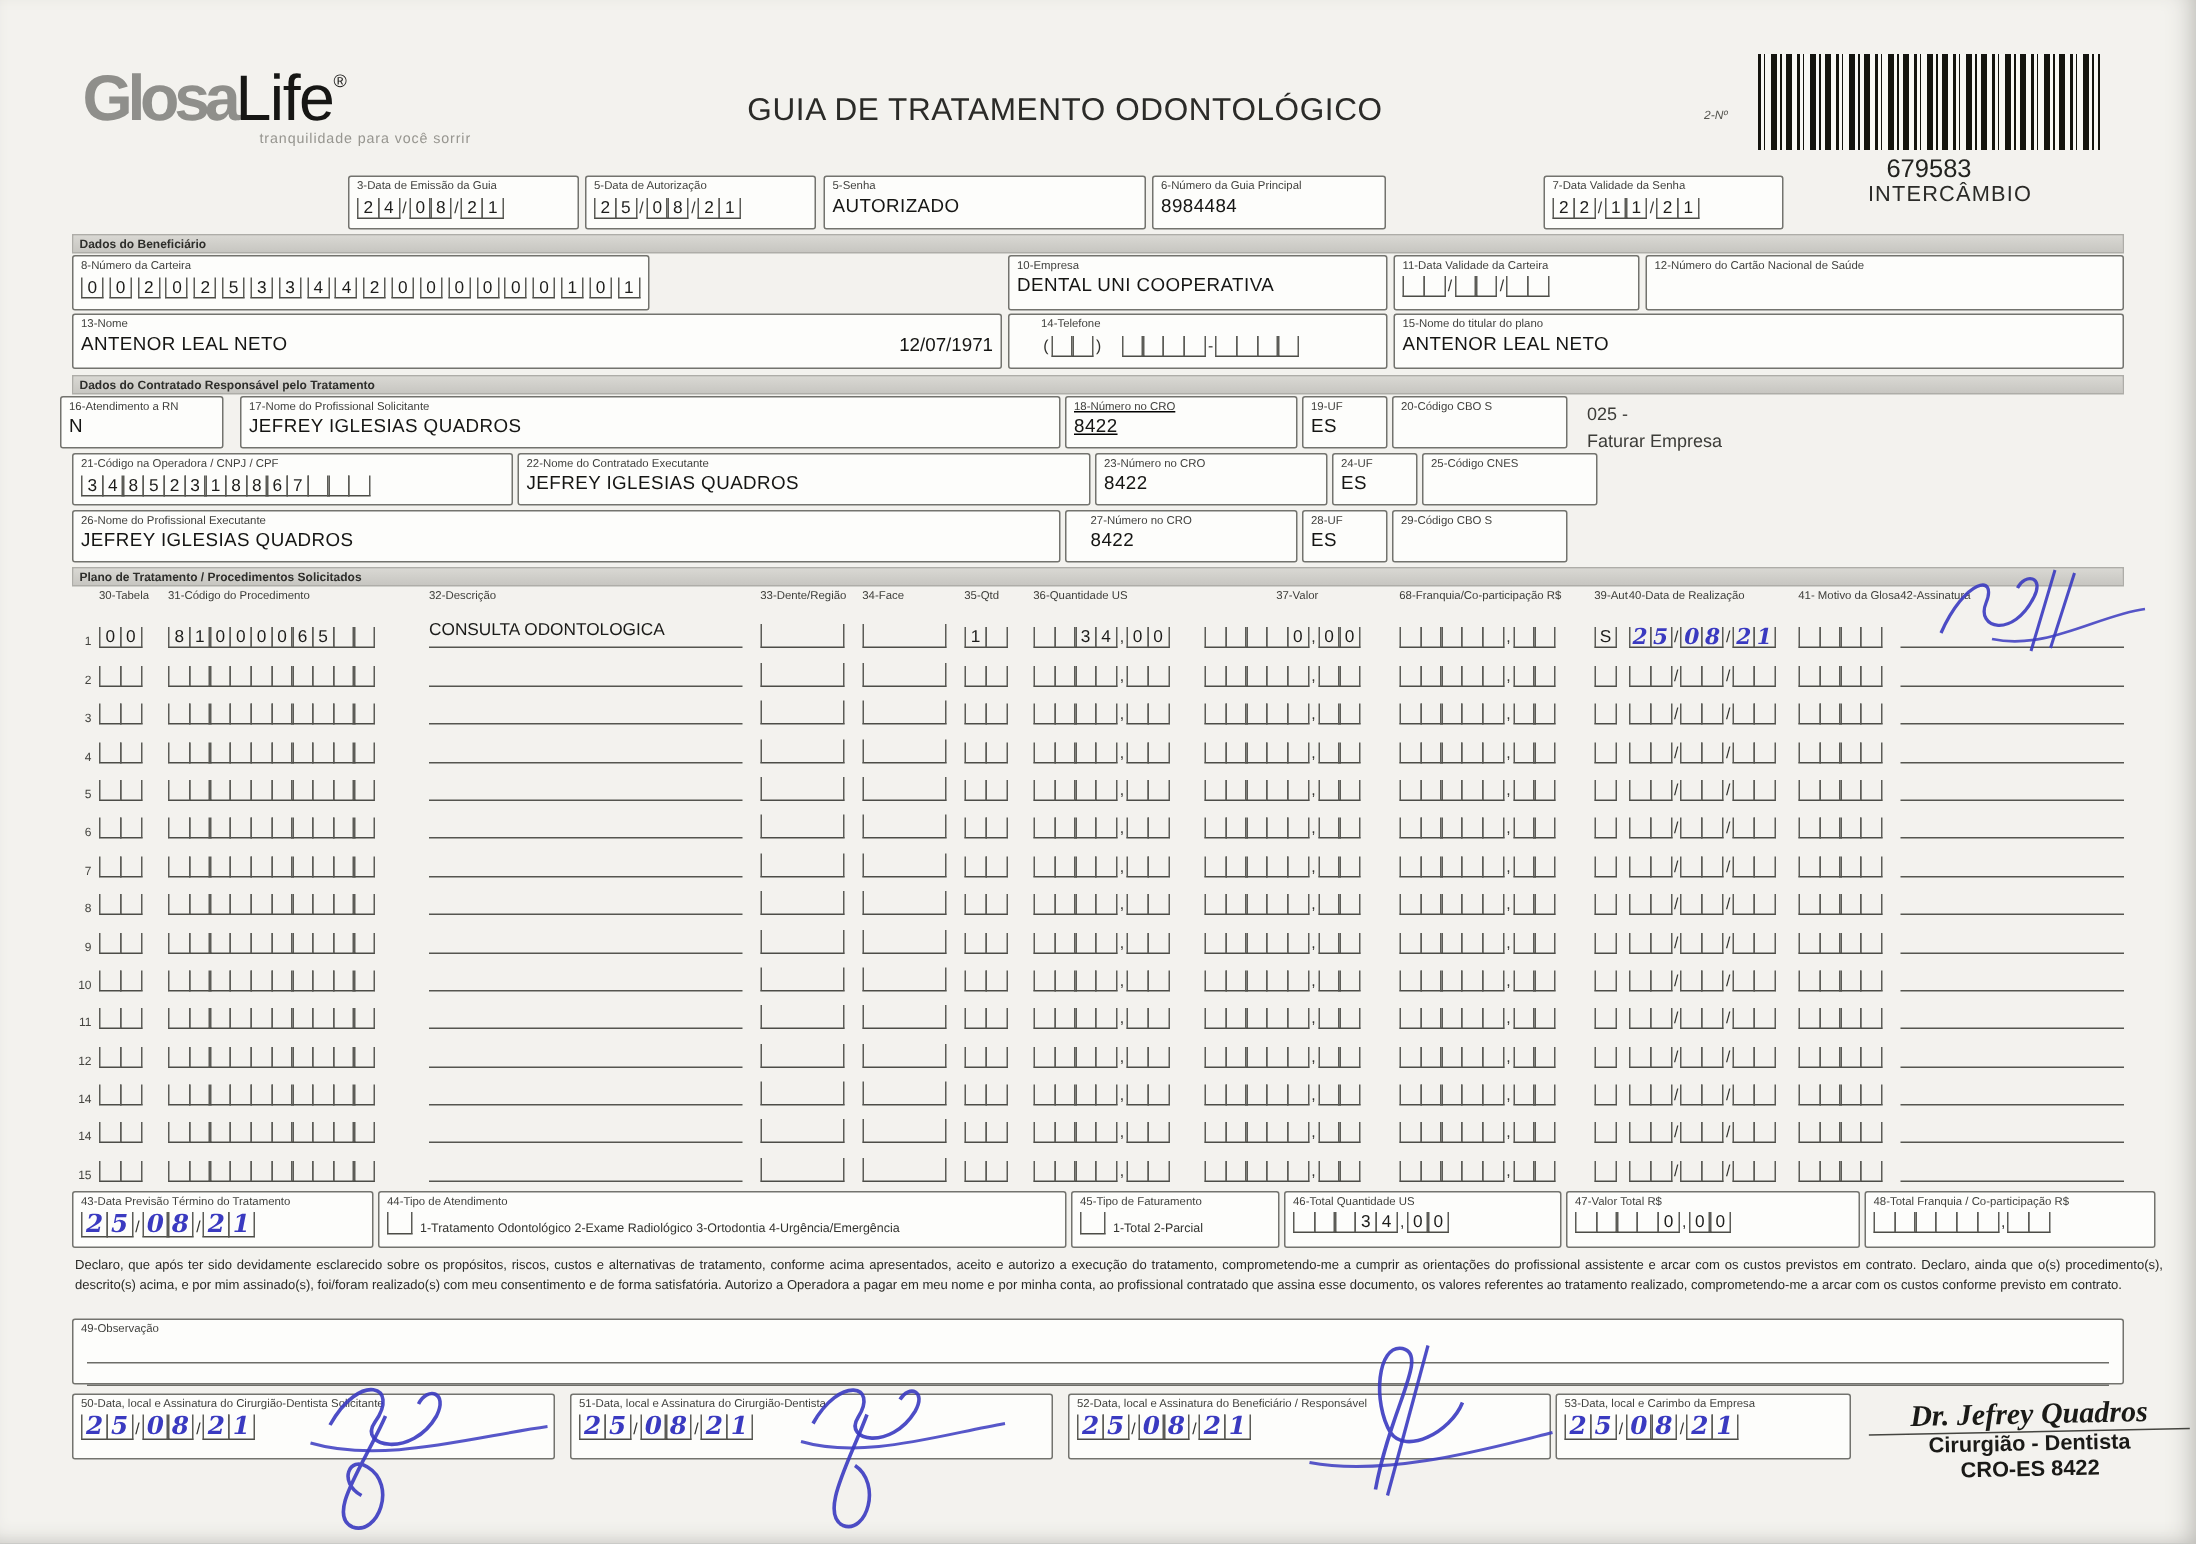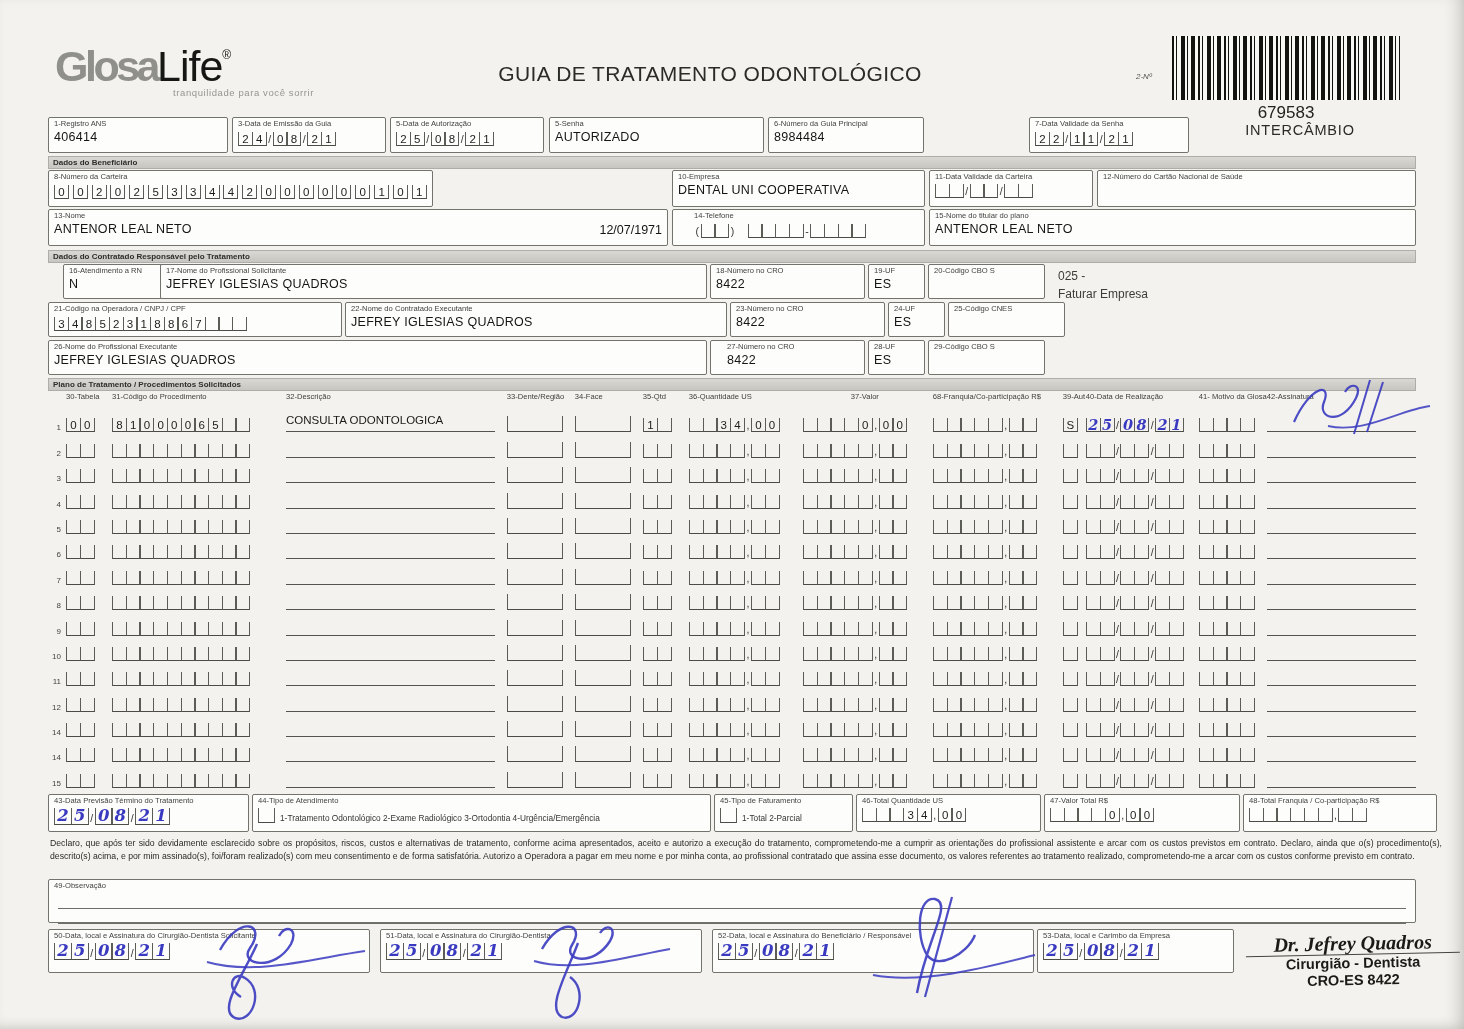--- a/index.html
+++ b/index.html
@@ -84,24 +84,20 @@
   <div style="position:absolute;left:55px;top:42px;">
     <span class="logo-odonto">Glosa</span><span class="logo-life">Life</span><span class="logo-reg">®</span>
     <span class="tagline">tranquilidade para você sorrir</span>
   </div>
   <div class="title">GUIA DE TRATAMENTO ODONTOLÓGICO</div>
   <div class="no-label">2-Nº</div>
   <div class="barcode"></div>
   <div class="bc-num">679583</div>
   <div class="bc-type">INTERCÂMBIO</div>
 
-  <div class="fbox" style="left:48px;top:117px;width:180px;height:36px;">
-    <span class="flabel">1-Registro ANS</span>
-    <span class="fvalue">406414</span>
-  </div>
   <div class="fbox" style="left:232px;top:117px;width:154px;height:36px;">
     <span class="flabel">3-Data de Emissão da Guia</span>
     <span class="grp">
         <span class="cell">2</span>
         <span class="cell">4</span>
         <span class="sep">/</span>
         <span class="cell">0</span>
         <span class="cell">8</span>
         <span class="sep">/</span>
         <span class="cell">2</span>
@@ -218,29 +214,29 @@
         <span class="cell"></span>
       </span>
   </div>
   <div class="fbox" style="left:929px;top:209px;width:487px;height:37px;">
     <span class="flabel">15-Nome do titular do plano</span>
     <span class="fvalue">ANTENOR LEAL NETO</span>
   </div>
 
   <div class="sbar" style="top:250px;">Dados do Contratado Responsável pelo Tratamento</div>
 
-  <div class="fbox" style="left:63px;top:264px;width:109px;height:35px;">
+  <div class="fbox" style="left:40px;top:264px;width:109px;height:35px;">
     <span class="flabel">16-Atendimento a RN</span>
     <span class="fvalue">N</span>
   </div>
   <div class="fbox" style="left:160px;top:264px;width:547px;height:35px;">
     <span class="flabel">17-Nome do Profissional Solicitante</span>
     <span class="fvalue">JEFREY IGLESIAS QUADROS</span>
   </div>
-  <div class="fbox" style="left:710px;top:264px;width:155px;height:35px;">
+  <div class="fbox" style="left:710px;top:264px;width:155px;height:35px;text-decoration:underline;">
     <span class="flabel">18-Número no CRO</span>
     <span class="fvalue">8422</span>
   </div>
   <div class="fbox" style="left:868px;top:264px;width:57px;height:35px;">
     <span class="flabel">19-UF</span>
     <span class="fvalue">ES</span>
   </div>
   <div class="fbox" style="left:928px;top:264px;width:117px;height:35px;">
     <span class="flabel">20-Código CBO S</span>
     <span class="fvalue"></span>

